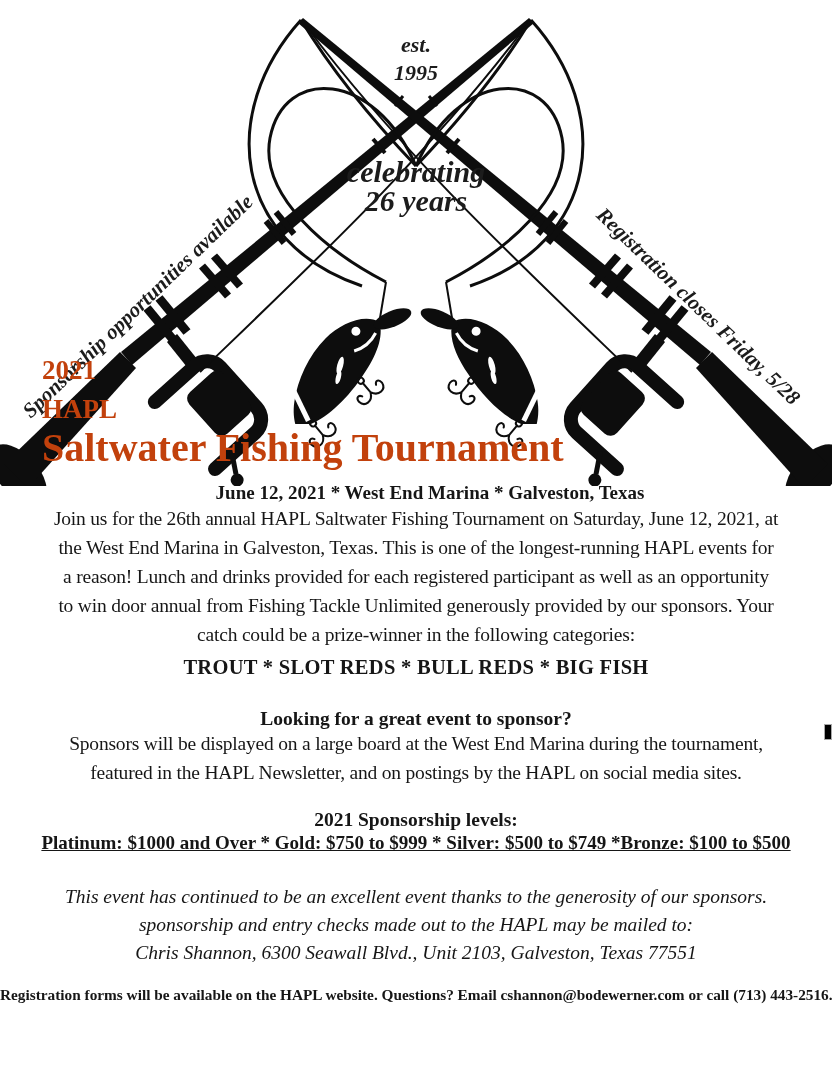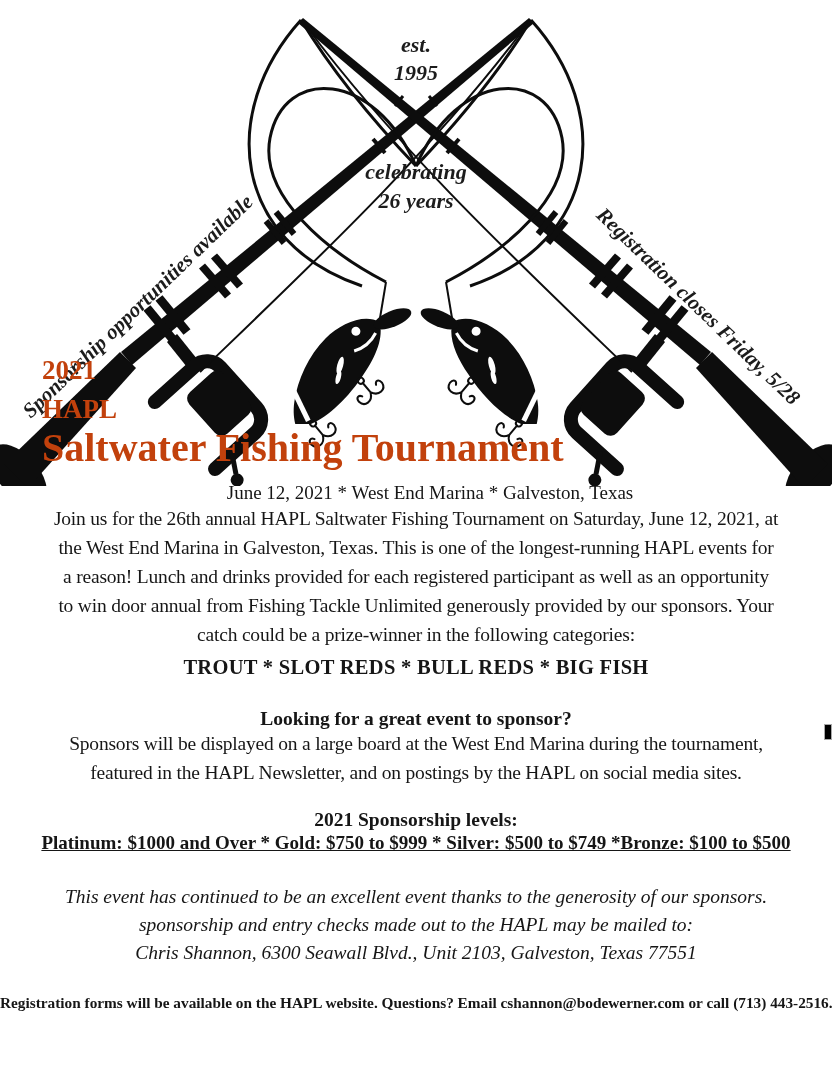--- a/index.html
+++ b/index.html
@@ -5,38 +5,38 @@
   html,body{margin:0;padding:0;background:#e8e8e8;}
   .page{
     position:relative;width:832px;height:1080px;background:#ffffff;
     overflow:hidden;font-family:"Liberation Serif",serif;color:#161616;
     margin:0 auto;
   }
   .hero{position:absolute;top:16px;left:0;width:832px;height:470px;}
   .hero svg{position:absolute;top:0;left:0;}
   .hero-text{position:absolute;text-align:center;font-style:italic;font-weight:bold;color:#1c1c1c;}
   .est{left:0;right:0;top:15px;font-size:22px;line-height:28px;}
-  .celebrating{left:0;right:0;top:141px;font-size:22px;line-height:29px;}
+  .celebrating{left:0;right:0;top:141px;font-size:30px;line-height:29px;}
   .ribbon{position:absolute;font-style:italic;font-weight:bold;font-size:21px;color:#1c1c1c;text-align:center;white-space:nowrap;}
   .ribbon-left{left:-32px;top:278px;width:340px;transform:rotate(-44deg);}
   .ribbon-right{left:524px;top:278px;width:348px;transform:rotate(44deg);}
   .hero-title{position:absolute;left:0;right:0;top:334px;text-align:left;font-weight:bold;color:#c2410c;margin-left:42px;}
   .title-year{font-size:27px;line-height:40px;}
   .title-org{font-size:27px;line-height:38px;}
   .title-event{font-size:40px;line-height:40px;}
   .content{position:absolute;top:470px;left:0;width:832px;text-align:center;}
-  .dateline{margin-top:12px;font-size:19px;font-weight:normal;padding-left:28px;}
+  .dateline{margin-top:12px;font-size:19px;font-weight:bold;padding-left:28px;}
   .intro{font-size:19.5px;line-height:29px;letter-spacing:-0.2px;}
   .categories{margin-top:7px;font-size:20.5px;font-weight:bold;letter-spacing:0.3px;}
   .sponsor-heading{margin-top:29px;font-size:19.5px;font-weight:bold;}
   .sponsor-lines{font-size:19.5px;line-height:28.5px;letter-spacing:-0.2px;}
   .levels-heading{margin-top:22px;font-size:19.5px;font-weight:bold;}
   .levels-line{margin-top:1px;font-size:19px;font-weight:bold;white-space:nowrap;text-decoration:underline;}
   .mailing{margin-top:29px;font-style:italic;font-size:19.5px;line-height:28px;}
-  .footer-note{margin-top:27px;font-size:15.3px;font-weight:bold;white-space:nowrap;}
+  .footer-note{margin-top:19px;font-size:15.3px;font-weight:bold;white-space:nowrap;}
   .edge-mark{
     position:absolute;left:824px;top:724px;width:8px;height:16px;
     background:#000;border:1px solid #a9a9a9;box-sizing:border-box;
   }
 </style>
 </head>
 <body>
 
 <div class="page">
 

